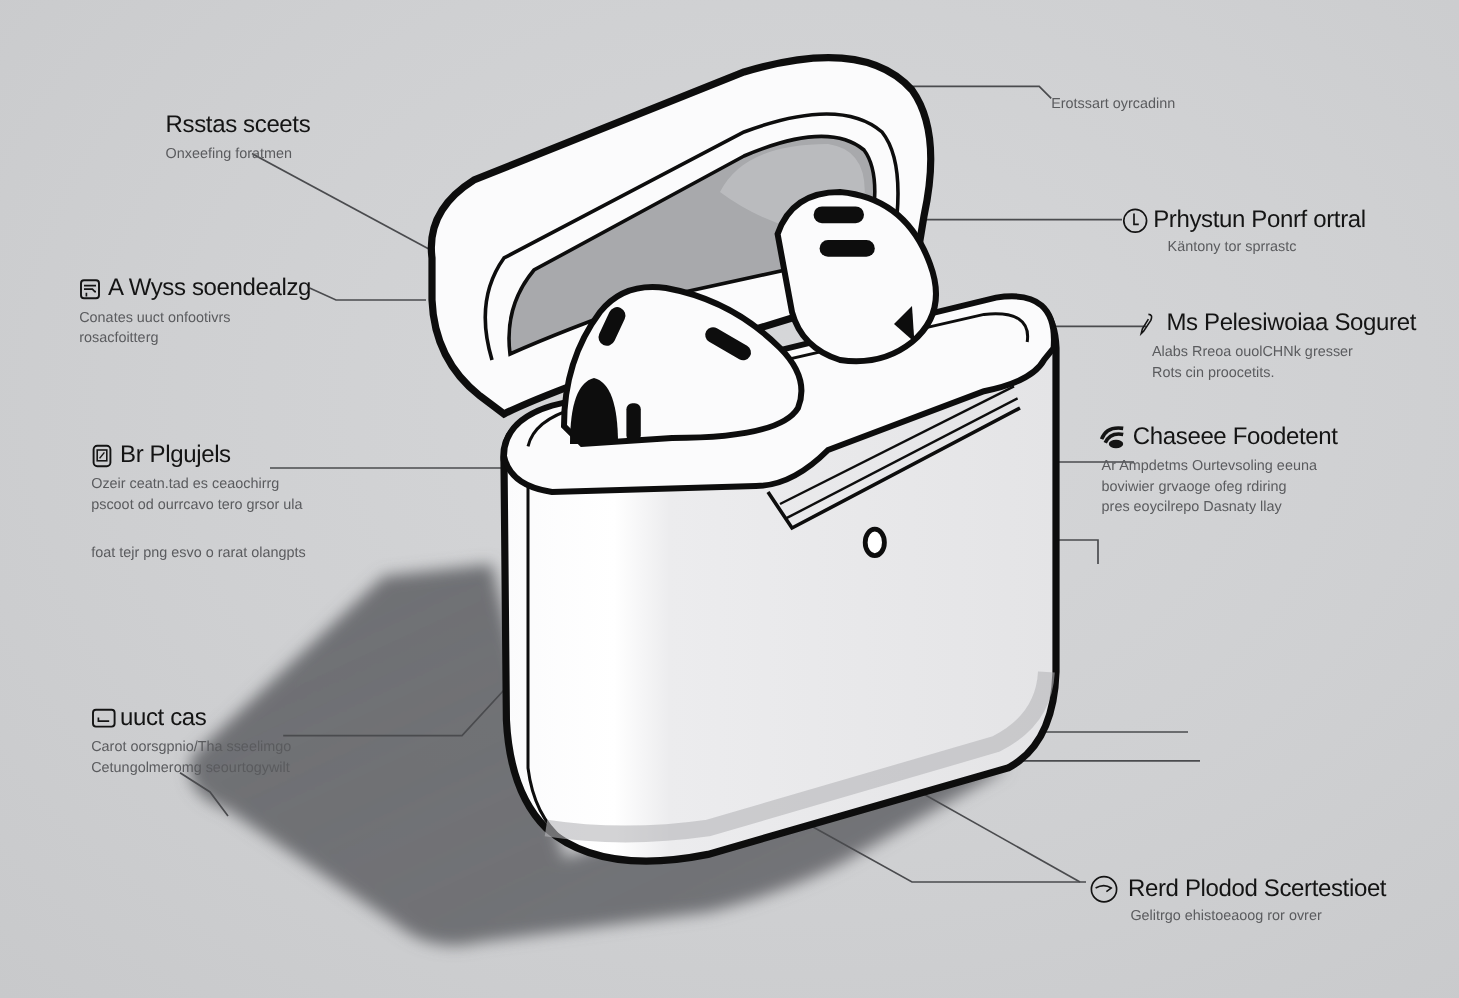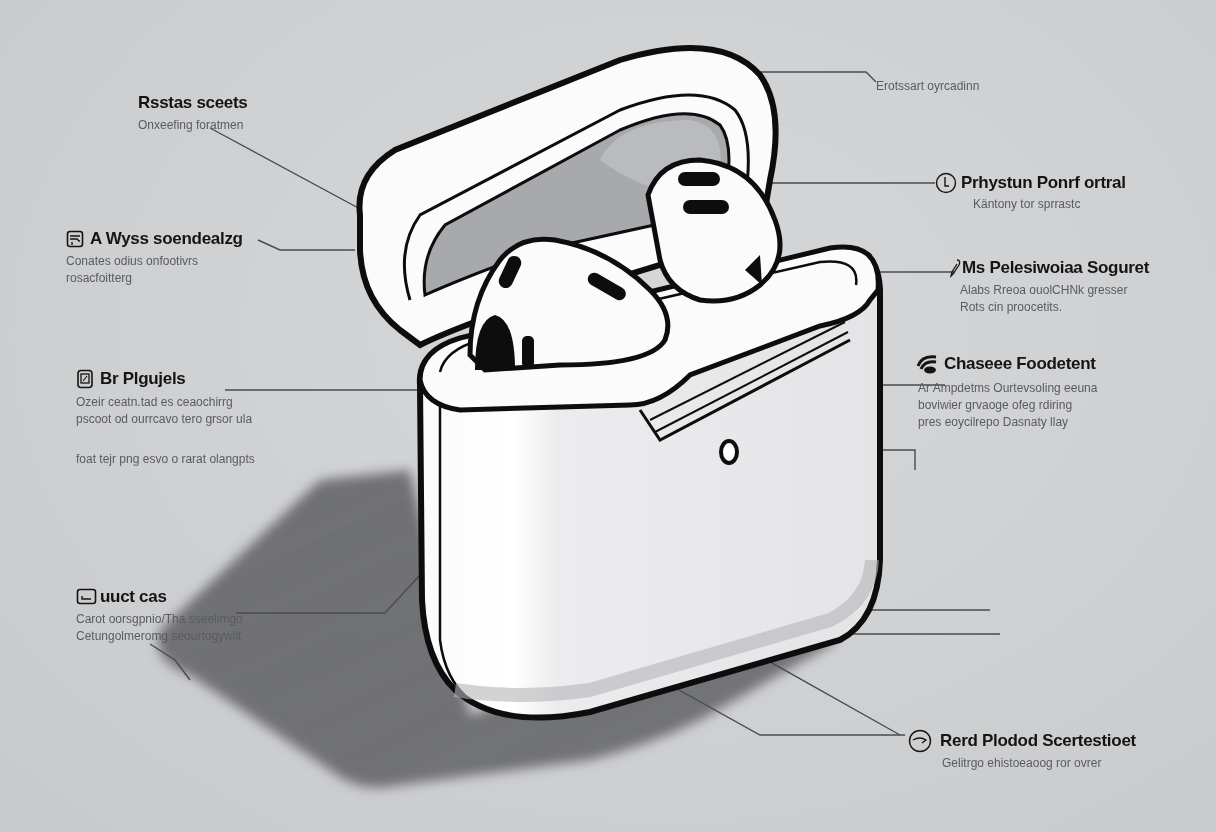--- a/index.html
+++ b/index.html
@@ -5,21 +5,21 @@
   html, body { margin: 0; padding: 0; }
   body {
     width: 1216px; height: 832px; overflow: hidden; position: relative;
     background: radial-gradient(ellipse at 55% 40%, #d6d7d9 0%, #cfd0d2 55%, #c8c9cb 100%);
     font-family: "Liberation Sans", sans-serif;
   }
   .stage { position: absolute; inset: 0; }
   svg.art { position: absolute; left: 0; top: 0; }
   .callout { position: absolute; }
   .callout .title {
-    font-weight: bold; color: #141414; font-size: 17px; letter-spacing: -0.3px;
+    font-weight: normal; color: #141414; font-size: 20px; letter-spacing: -0.3px;
     display: flex; align-items: center; gap: 6px; white-space: nowrap;
   }
   .callout .desc {
     color: #5a5b5e; font-size: 12px; line-height: 17px; white-space: nowrap; margin-top: 4px;
   }
   .callout .desc div { }
   .ic { display: inline-block; width: 18px; height: 18px; flex: 0 0 auto; }
   .right .title { }
 </style>
 </head>
@@ -115,21 +115,21 @@
 
   <div class="callout" style="left:66px; top:229px;">
     <div class="title">
       <svg class="ic" viewBox="0 0 18 18">
         <rect x="1.5" y="1.5" width="15" height="15" rx="2.5" fill="none" stroke="#141414" stroke-width="1.6"></rect>
         <path d="M 4 6 H 14 M 4 9 H 11 L 13 11 H 14 M 6 12 V 15" stroke="#141414" stroke-width="1.4" fill="none"></path>
       </svg>
       <span>A Wyss soendealzg</span>
     </div>
     <div class="desc">
-      <div>Conates odius onfootivrs</div>
+      <div>Conates uuct onfootivrs</div>
       <div>rosacfoitterg</div>
     </div>
   </div>
 
   <div class="callout" style="left:76px; top:368px;">
     <div class="title">
       <svg class="ic" viewBox="0 0 18 20" style="height:22px">
         <rect x="2" y="1.5" width="14" height="17" rx="3" fill="none" stroke="#141414" stroke-width="1.6"></rect>
         <rect x="5" y="5" width="8" height="9" fill="none" stroke="#141414" stroke-width="1.3"></rect>
         <path d="M 7 12 L 11 7" stroke="#141414" stroke-width="1.2"></path>
@@ -170,21 +170,21 @@
         <path d="M 10 5 V 14 H 14" stroke="#141414" stroke-width="1.4" fill="none"></path>
       </svg>
       <span>Prhystun Ponrf ortral</span>
     </div>
     <div class="desc" style="padding-left:38px; margin-top:2px">
       <div>Käntony tor sprrastc</div>
     </div>
   </div>
 
   <div class="callout right" style="left:948px; top:258px;">
-    <div class="title" style="gap:0">
+    <div class="title" style="gap:10px">
       <svg class="ic" viewBox="0 0 14 20" style="width:14px;height:20px">
         <path d="M 9 2 Q 13 2 11 7 L 5 16 L 3 18 L 4 14 L 9 6" fill="none" stroke="#141414" stroke-width="1.3"></path>
       </svg>
       <span>Ms Pelesiwoiaa Soguret</span>
     </div>
     <div class="desc" style="padding-left:12px">
       <div>Alabs Rreoa ouolCHNk gresser</div>
       <div>Rots cin proocetits.</div>
     </div>
   </div>

